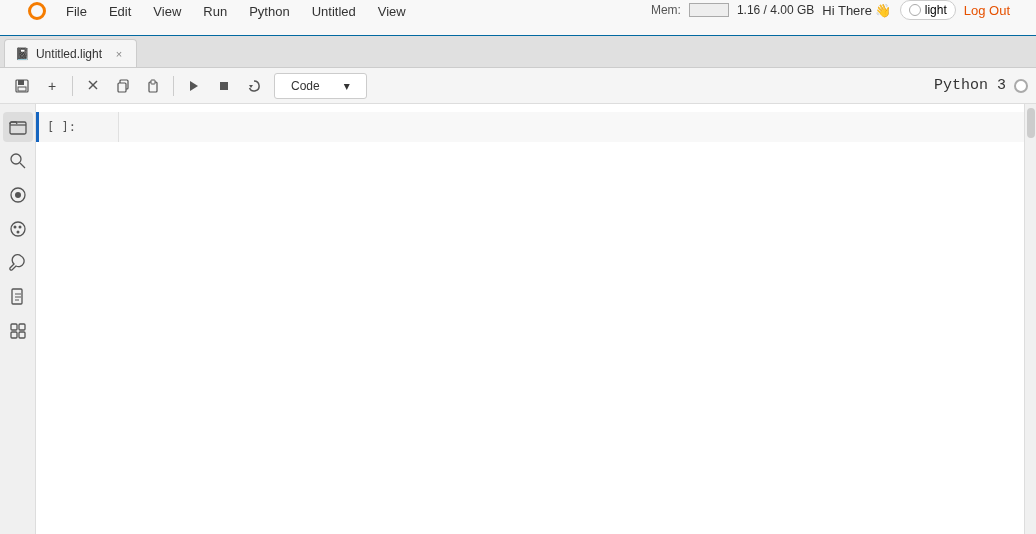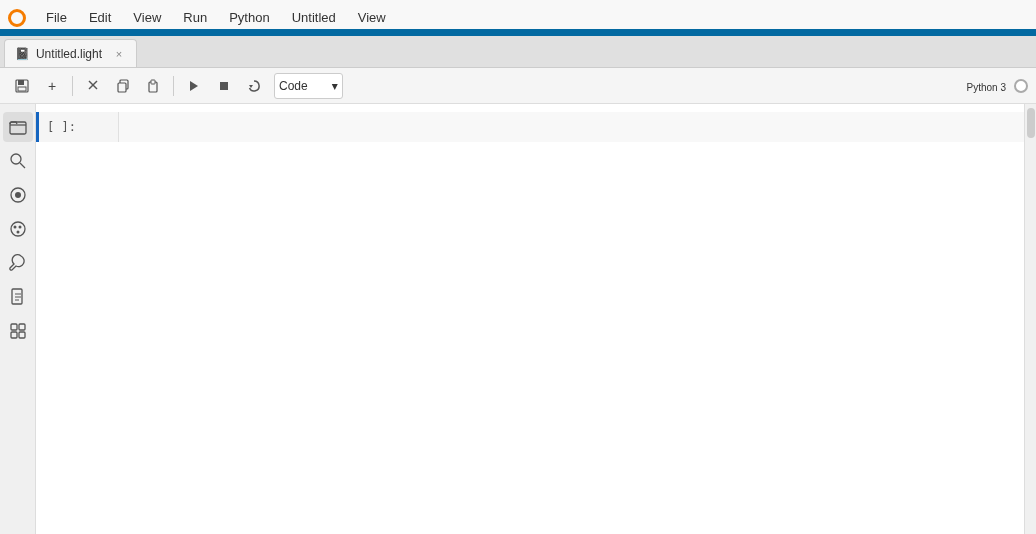--- a/index.html
+++ b/index.html
@@ -1,25 +1,25 @@
 <!DOCTYPE html>
 <html><head>
   <meta charset="utf-8">
   <style>
     * { box-sizing: border-box; margin: 0; padding: 0; }
     body { font-family: -apple-system, BlinkMacSystemFont, 'Segoe UI', sans-serif; font-size: 13px; background: #f5f5f5; overflow: hidden; width: 1036px; height: 534px; }
 
     
     #top-bar {
       display: flex;
-      align-items: flex-end;
+      align-items: flex-start;
       background: #f8f8f8;
-      border-bottom: 7px solid #0369a1;
+      border-bottom: 1px solid #0369a1;
       height: 36px;
-      padding: 0 6px;
+      padding: 0 26px;
     }
     #logo {
       width: 22px;
       height: 22px;
       margin-right: 8px;
       display: flex;
       align-items: center;
       justify-content: center;
     }
     .logo-ring {
@@ -158,36 +158,37 @@
       width: 1px;
       height: 20px;
       background: #ccc;
       margin: 0 4px;
     }
     .cell-type-select {
       display: flex;
       align-items: center;
       border: 1px solid #ccc;
       border-radius: 3px;
-      padding: 2px 4px;
+      padding: 2px 16px;
       background: #fff;
       cursor: pointer;
       font-size: 12px;
       color: #333;
       gap: 24px;
       height: 26px;
       margin-left: 4px;
     }
     .python-indicator {
       margin-left: auto;
       display: flex;
-      align-items: flex-end;
+      align-items: center;
       gap: 8px;
-      font-size: 10px;
+      font-size: 15px;
       color: #333;
+      font-family: Liberation Mono, monospace;
     }
     .kernel-circle {
       width: 14px;
       height: 14px;
       border-radius: 50%;
       border: 2px solid #aaa;
       display: inline-block;
       background: #fff;
     }
 
@@ -292,20 +293,33 @@
   </div>
   <div class="menu-items">
     <span class="menu-item">File</span>
     <span class="menu-item">Edit</span>
     <span class="menu-item">View</span>
     <span class="menu-item">Run</span>
     <span class="menu-item">Python</span>
     <span class="menu-item">Untitled</span>
     <span class="menu-item">View</span>
   </div>
+  <div class="top-right">
+    <span class="mem-label">Mem:</span>
+    <span class="mem-bar-container">
+      <span class="mem-bar-fill"></span>
+    </span>
+    <span class="mem-value">1.16 / 4.00 GB</span>
+    <span class="hi-there">Hi There 👋</span>
+    <div class="theme-toggle">
+      <span class="toggle-circle"></span>
+      <span>light</span>
+    </div>
+    <button class="logout-btn">Log Out</button>
+  </div>
 </div>
 
 <div id="tab-bar">
   <div class="tab">
     <span class="tab-icon">📓</span>
     <span>Untitled.light</span>
     <span class="tab-close">×</span>
   </div>
 </div>
 

